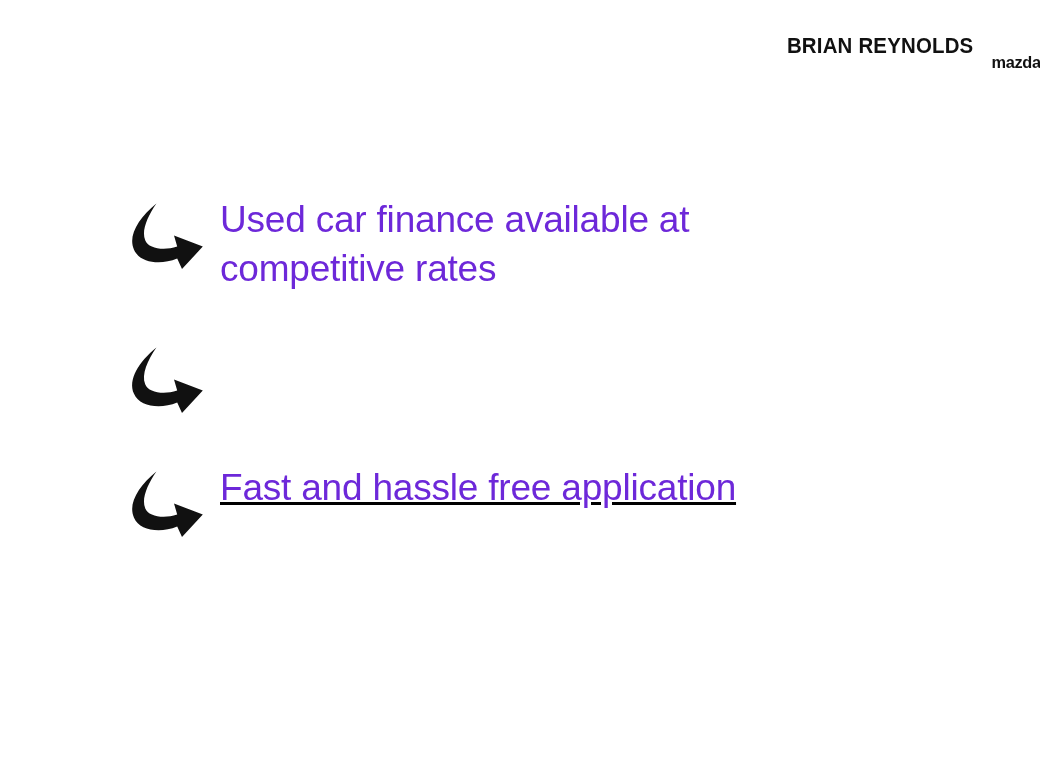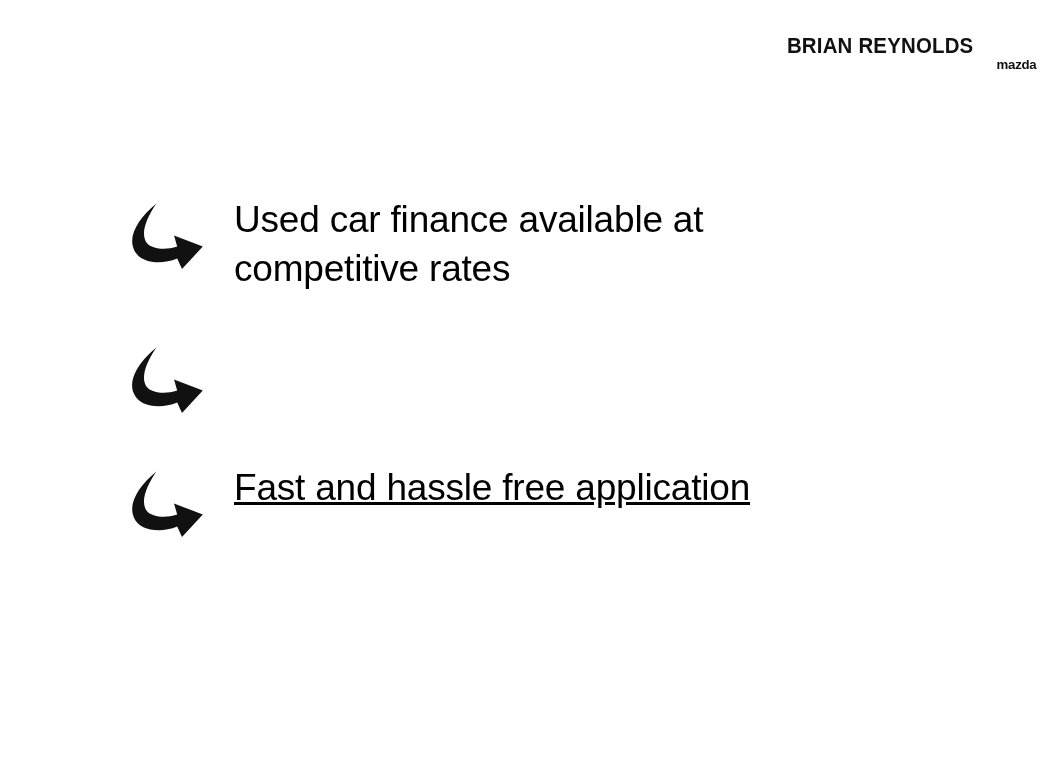--- a/index.html
+++ b/index.html
@@ -50,21 +50,21 @@
     align-items: center;
     justify-content: flex-end;
   }
   .logo-mazda { width: 76px; }
   .logo-mg    { width: 56px; }
   .logo-fiat  { width: 62px; justify-content: center; }
 
   .mazda-wordmark {
     margin-top: 1px;
     font-weight: 700;
-    font-size: 13px;
+    font-size: 16px;
     letter-spacing: -0.3px;
     color: #111111;
     line-height: 1;
     transform: scaleX(1.02);
   }
   .fiat-wordmark {
     font-weight: 700;
     font-size: 37px;
     line-height: 0.98;
     letter-spacing: 0.5px;
@@ -91,26 +91,26 @@
   .arrow-icon {
     flex: 0 0 auto;
     width: 80px;
     height: 74px;
     margin-top: 4px;
   }
   .arrow-icon svg { display: block; width: 100%; height: 100%; }
 
   .bullet-text {
     flex: 1 1 auto;
-    margin-left: 28px;
+    margin-left: 14px;
     font-family: "Liberation Sans", sans-serif;
     font-size: 37px;
     line-height: 1.32;
     font-weight: 400;
-    color: #000000;
+    color: #6d28d9;
     letter-spacing: -0.2px;
   }
   .bullet-text .line { display: block; white-space: nowrap; }
 </style>
 </head>
 <body>
 
 <div class="brand-block">
 
   <div class="dealer-name">BRIAN REYNOLDS</div>

